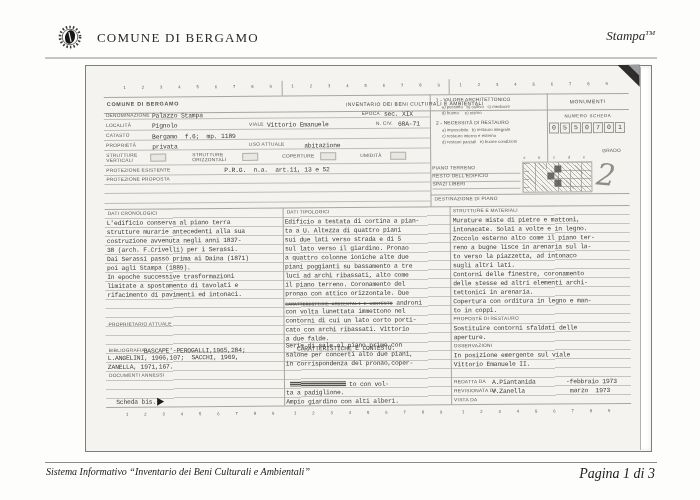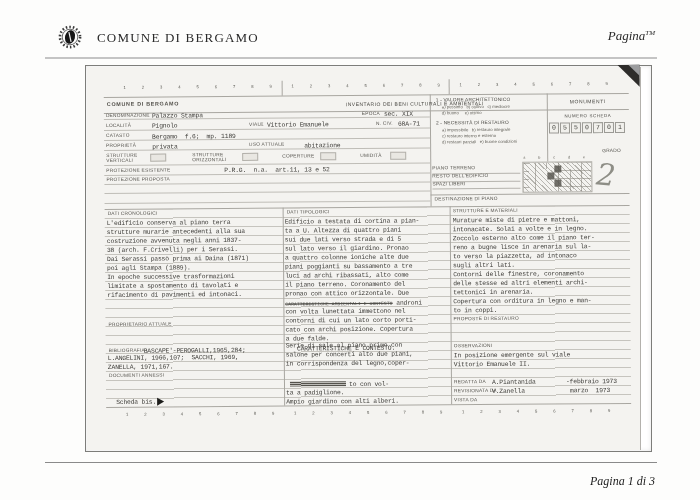--- a/index.html
+++ b/index.html
@@ -13,21 +13,21 @@
   .org-title { position:absolute; left:52px; top:8px; font-family:"Liberation Serif",serif;
                font-size:13px; letter-spacing:1.2px; color:#2a2a2a; }
   .brand { position:absolute; right:0; top:6px; font-family:"Liberation Serif",serif;
            font-style:italic; font-size:13px; color:#2a2a2a; }
   .brand sup { font-size:7px; }
   .hdr-rule { position:absolute; left:45px; top:57px; width:612px; height:2px; background:#c4c4c4; }
   .ftr-rule { position:absolute; left:45px; top:462px; width:612px; height:1px; background:#8a8a8a; }
   .ftr-left { position:absolute; left:46px; top:466px; font-family:"Liberation Serif",serif;
               font-style:italic; font-size:10px; color:#222; }
   .ftr-right { position:absolute; right:45px; top:466px; font-family:"Liberation Serif",serif;
-               font-style:italic; font-size:12px; color:#222;margin-top:8px; }
+               font-style:italic; font-size:14px; color:#222; }
 
   
   .frame { position:absolute; left:85px; top:65px; width:567px; height:387px;
            border:1px solid #7d7d7a; background:#ffffff; box-shadow:inset 0 0 5px rgba(0,0,0,.10); }
   .paper { position:absolute; left:1px; top:1px; width:554px; height:383px;
            background:#f4f3f0; border-right:1px solid #b3b1ac; }
   .form { position:absolute; left:0; top:0; width:554px; height:383px; transform:rotate(-0.45deg); }
 
   .fold1 { position:absolute; right:0; top:0; width:0; height:0;
            border-style:solid; border-width:0 22px 22px 0;
@@ -96,21 +96,21 @@
   <div class="hdr">
     <svg class="logo" viewBox="0 0 24 24">
       <g stroke="#3a3a3a" stroke-width="2.4" fill="none">
         <circle cx="12" cy="12" r="9.3" stroke-dasharray="1.4 1.9"></circle>
       </g>
       <circle cx="12" cy="12" r="7.2" fill="none" stroke="#555" stroke-width="0.8"></circle>
       <ellipse cx="12" cy="12" rx="4.6" ry="6.4" fill="#161616" transform="rotate(14 12 12)"></ellipse>
       <line x1="11" y1="7.5" x2="13" y2="16.5" stroke="#f2f2f2" stroke-width="1.1"></line>
     </svg>
     <div class="org-title">COMUNE DI BERGAMO</div>
-    <div class="brand"><span>Pagina</span><sup>TM</sup></div>
+    <div class="brand"><span>Stampa</span><sup>TM</sup></div>
   </div>
   <div class="hdr-rule"></div>
 
   <div class="frame">
     <div class="paper">
       <div class="form">
 
         <div class="fold1"></div>
         <div class="fold2"></div>
 
@@ -257,29 +257,30 @@
         <div class="lbl" style="left:21px; top:254px;">PROPRIETARIO ATTUALE</div>
         <div class="lbl" style="left:21px; top:280px;">BIBLIOGRAFIA</div>
         <div class="typed" style="left:56px; top:277.5px;">BASCAPE'-PEROGALLI,1965,284;</div>
         <div class="tblock" style="left:20px; top:285px;"><div>L.ANGELINI, 1966,107;  SACCHI, 1969,</div><div>ZANELLA, 1971,167.</div></div>
         <div class="lbl" style="left:21px; top:304.5px;">DOCUMENTI ANNESSI</div>
         <div class="typed" style="left:28px; top:328.5px;"><span>Scheda bis.</span><span class="tri"></span></div>
 
         <div class="lbl" style="left:200px; top:142.5px;">DATI TIPOLOGICI</div>
         <div class="tblock" style="left:198px; top:150px;"><div>Edificio a testata di cortina a pian-</div><div>ta a U. Altezza di quattro piani</div><div>sui due lati verso strada e di 5</div><div>sul lato verso il giardino. Pronao</div><div>a quattro colonne ioniche alte due</div><div>piani poggianti su bassamento a tre</div><div>luci ad archi ribassati, alto come</div><div>il piano terreno. Coronamento del</div><div>pronao con attico orizzontale. Due</div></div>
         <div class="typed" style="left:198px; top:231.5px;"><span class="struck">CARATTERISTICHE AMBIENTALI E CONTESTO</span><span> androni</span></div>
-        <div class="tblock" style="left:198px; top:240px;"><div>con volta lunettata immettono nel</div><div>contorni di cui un lato corto porti-</div><div>cato con archi posizione. Copertura</div><div>a due falde.</div></div>
+        <div class="tblock" style="left:198px; top:240px;"><div>con volta lunettata immettono nel</div><div>contorni di cui un lato corto porti-</div><div>cato con archi ribassati. Vittorio</div><div>a due falde.</div></div>
         <div class="typed" style="left:202px; top:276.5px;">  CARATTERISTICHE E CONTESTO.</div>
-        <div class="tblock" style="left:198px; top:274px;"><div>Serie di sale al piano primo con</div><div>salone per concerti alto due piani,</div><div>in corrispondenza del legno,coper-</div></div>
+        <div class="tblock" style="left:198px; top:274px;"><div>Serie di sale al piano primo con</div><div>salone per concerti alto due piani,</div><div>in corrispondenza del pronao,coper-</div></div>
         <div class="typed" style="left:202px; top:312.5px;"><span class="blot"></span><span>to con vol-</span></div>
         <div class="tblock" style="left:198px; top:321px;"><div>ta a padiglione.</div><div>Ampio giardino con alti alberi.</div></div>
 
         <div class="lbl" style="left:366px; top:142.5px;">STRUTTURE E MATERIALI</div>
         <div class="tblock" style="left:366px; top:150px;"><div>Murature miste di pietre e mattoni,</div><div>intonacate. Solai a volte e in legno.</div><div>Zoccolo esterno alto come il piano ter-</div><div>reno a bugne lisce in arenaria sul la-</div><div>to verso la piazzetta, ad intonaco</div><div>sugli altri lati.</div><div>Contorni delle finestre, coronamento</div><div>delle stesse ed altri elementi archi-</div><div>tettonici in arenaria.</div><div>Copertura con orditura in legno e man-</div><div>to in coppi.</div></div>
         <div class="lbl" style="left:366px; top:250.5px;">PROPOSTE DI RESTAURO</div>
+        <div class="tblock" style="left:366px; top:258px;"><div>Sostituire contorni sfaldati delle</div><div>aperture.</div></div>
         <div class="lbl" style="left:366px; top:277.5px;">OSSERVAZIONI</div>
         <div class="tblock" style="left:366px; top:285px;"><div>In posizione emergente sul viale</div><div>Vittorio Emanuele II.</div></div>
 
         <div class="lbl" style="left:366px; top:314px;">REDATTA DA</div>
         <div class="typed" style="left:404px; top:311.5px;">A.Piantanida</div>
         <div class="typed" style="left:478px; top:311.5px;">-febbraio 1973</div>
         <div class="lbl" style="left:366px; top:323px;">REVISIONATA DA</div>
         <div class="typed" style="left:404px; top:320.5px;">V.Zanella</div>
         <div class="typed" style="left:482px; top:320.5px;">marzo  1973</div>
         <div class="lbl" style="left:366px; top:332px;">VISTA DA</div>
@@ -316,15 +317,16 @@
             <span>7</span>
             <span>8</span>
             <span>9</span>
           </div>
 
       </div>
     </div>
   </div>
 
   <div class="ftr-rule"></div>
+  <div class="ftr-left">Sistema Informativo “Inventario dei Beni Culturali e Ambientali”</div>
   <div class="ftr-right">Pagina 1 di 3</div>
 
 </div>
 
 </body></html>

